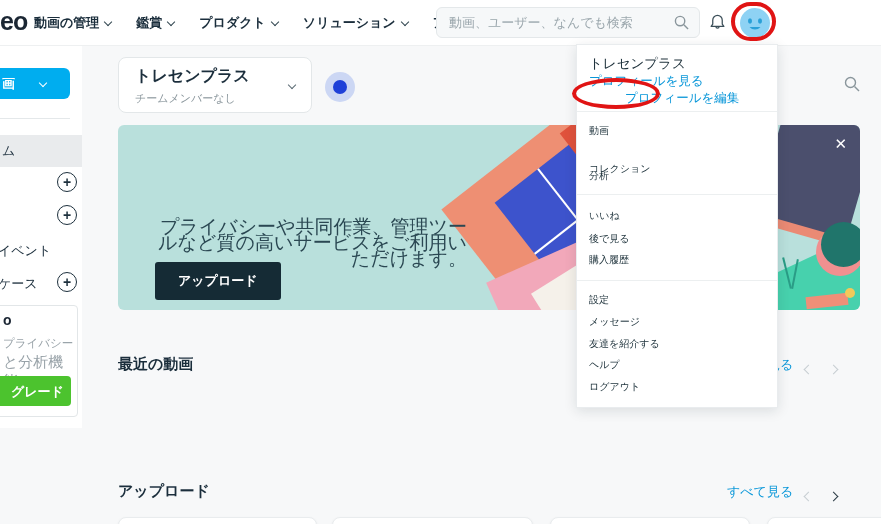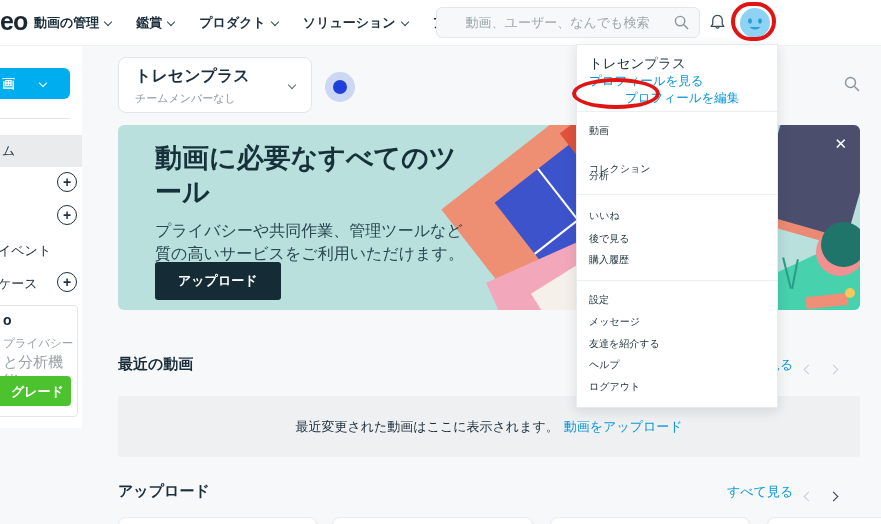--- a/index.html
+++ b/index.html
@@ -19,21 +19,21 @@
   .chv{display:inline-block;width:6px;height:6px;border-right:1.7px solid currentColor;border-bottom:1.7px solid currentColor;transform:rotate(45deg);vertical-align:2px;}
   .chv-left{display:inline-block;width:7px;height:7px;border-right:1.7px solid currentColor;border-bottom:1.7px solid currentColor;transform:rotate(135deg);}
   .chv-right{display:inline-block;width:7px;height:7px;border-right:1.7px solid currentColor;border-bottom:1.7px solid currentColor;transform:rotate(-45deg);}
   
   #header{position:absolute;left:0;top:0;width:881px;height:46px;background:#fff;border-bottom:1px solid #eef0f1;z-index:10;}
   .logo{position:absolute;left:0;top:7px;font-size:25px;font-weight:800;letter-spacing:-1px;color:#1b2633;}
   .nav{position:absolute;left:34px;top:0;height:46px;display:flex;align-items:center;gap:25px;font-family:Liberation Mono, monospace;}
   .nav-item{font-size:13px;font-weight:700;color:var(--navy);cursor:pointer;white-space:nowrap;}
   .nav-item .chv{margin-left:6px;color:#31454f;}
   .searchbox{position:absolute;left:436px;top:7px;width:264px;height:31px;background:#f6f8f9;border:1px solid #e4e8ea;border-radius:6px;display:flex;align-items:center;}
-  .searchbox input{flex:1;border:none;outline:none;background:transparent;padding:0 8px 0 12px;font-size:13px;color:#33454e;font-family:"Liberation Sans",sans-serif;text-align:center;}
+  .searchbox input{flex:1;border:none;outline:none;background:transparent;padding:0 8px 0 12px;font-size:13px;color:#33454e;font-family:"Liberation Sans",sans-serif;}
   .searchbox input::placeholder{color:#9aa6ac;}
   .searchbox svg{margin-right:10px;flex:none;}
   .btn-blue{background:var(--accent-blue);color:#fff;border:none;border-radius:6px;font-weight:700;font-family:"Liberation Sans",sans-serif;cursor:pointer;}
   #new-video-btn{position:absolute;left:779px;top:8px;height:29px;padding:0 11px;font-size:12.5px;display:flex;align-items:center;gap:9px;}
   
   .red-ring{position:absolute;border:4px solid var(--annotation-red);z-index:60;pointer-events:none;}
   
   #sidebar{position:absolute;left:0;top:46px;width:82px;height:478px;background:#fff;z-index:5;}
   .sb-bluebtn{position:absolute;left:-44px;top:22px;width:114px;height:31px;border-radius:6px;background:var(--accent-blue);color:#fff;}
   .sb-bluebtn .lbl{position:absolute;left:46px;top:7px;font-size:13px;font-weight:700;}
@@ -56,21 +56,21 @@
   .team-card{position:absolute;left:36px;top:11px;width:194px;height:56px;background:#fff;border:1px solid #e3e7e9;border-radius:8px;cursor:pointer;}
   .team-card .tname{position:absolute;left:16px;top:8px;font-size:16px;font-weight:700;color:var(--navy);}
   .team-card .tsub{position:absolute;left:16px;top:33px;font-size:11px;color:#8a969c;}
   .team-card .chv{position:absolute;right:16px;top:24px;color:#5b6b73;}
   .pulse-outer{position:absolute;left:243px;top:26px;width:30px;height:30px;border-radius:50%;background:#ccd7f4;cursor:pointer;}
   .pulse-inner{position:absolute;left:8px;top:8px;width:14px;height:14px;border-radius:50%;background:#1e40d8;}
   .main-search{position:absolute;left:762px;top:30px;cursor:pointer;}
   
   .banner{position:absolute;left:36px;top:79px;width:742px;height:185px;border-radius:6px;background:var(--banner-teal);overflow:hidden;}
   .banner h1{position:absolute;left:37px;top:16px;width:320px;font-size:27px;line-height:34px;font-weight:800;color:#17313b;z-index:3;}
-  .banner p{position:absolute;left:37px;top:94px;width:312px;font-size:16px;line-height:23px;color:#2a4752;z-index:3;}
+  .banner p{position:absolute;left:37px;top:94px;width:312px;font-size:19px;line-height:16px;color:#2a4752;z-index:3;text-align:right;}
   .banner .cta{position:absolute;left:37px;top:137px;padding:10px 23px;background:#152b35;color:#fff;border:none;border-radius:3px;font-size:13px;font-weight:700;font-family:"Liberation Sans",sans-serif;cursor:pointer;z-index:3;}
   .banner .close{position:absolute;right:13px;top:10px;color:#fff;font-size:15px;cursor:pointer;z-index:4;}
   .shape{position:absolute;}
   
   .sec-title{position:absolute;font-size:15px;font-weight:600;color:var(--navy);}
   .see-all{position:absolute;font-size:13px;color:var(--link-blue);cursor:pointer;white-space:nowrap;}
   .pager{position:absolute;cursor:pointer;}
   .empty-box{position:absolute;left:36px;top:350px;width:742px;height:61px;background:#eef0f2;border-radius:3px;display:flex;align-items:center;justify-content:center;font-size:13px;}
   .empty-box .etext{color:var(--navy);}
   .empty-box .elink{color:var(--link-blue);margin-left:5px;cursor:pointer;}
@@ -163,34 +163,29 @@
       <div class="shape" style="left:630px;top:105px;width:280px;height:180px;transform:rotate(-25deg);background:#47d1ad;"></div>
       <div class="shape" style="left:652px;top:-22px;width:95px;height:130px;transform:rotate(16deg);background:#4b4f6d;"></div>
       <div class="shape" style="left:645px;top:100px;width:70px;height:9px;transform:rotate(16deg);background:#ea8a74;"></div>
       <div class="shape" style="left:698px;top:103px;width:48px;height:48px;border-radius:50%;background:#f09090;"></div>
       <div class="shape" style="left:703px;top:97px;width:45px;height:45px;border-radius:50%;background:#20756b;"></div>
       <div class="shape" style="left:668px;top:132px;width:2px;height:32px;transform:rotate(-14deg);background:#2a9c86;"></div>
       <div class="shape" style="left:676px;top:134px;width:2px;height:30px;transform:rotate(11deg);background:#2a9c86;"></div>
       <div class="shape" style="left:688px;top:170px;width:42px;height:12px;transform:rotate(-6deg);background:#ef8f78;"></div>
       <div class="shape" style="left:727px;top:163px;width:10px;height:10px;border-radius:50%;background:#f2c95a;"></div>
     </div>
-    <h1>動画に必要なすべてのツール</h1>
     <p>プライバシーや共同作業、管理ツールなど質の高いサービスをご利用いただけます。</p>
     <button class="cta">アップロード</button>
     <span class="close">✕</span>
   </section>
 
   <h2 class="sec-title" style="left:36px;top:309px;">最近の動画</h2>
   <span class="see-all" style="left:645px;top:310px;">すべて見る</span>
   <span class="pager" style="left:723px;top:313px;color:#c7ced2;"><i class="chv-left"></i></span>
   <span class="pager" style="left:748px;top:313px;color:#c7ced2;"><i class="chv-right"></i></span>
-  <div class="empty-box">
-    <span class="etext">最近変更された動画はここに表示されます。</span>
-    <span class="elink">動画をアップロード</span>
-  </div>
 
   <h2 class="sec-title" style="left:36px;top:436px;">アップロード</h2>
   <span class="see-all" style="left:645px;top:437px;">すべて見る</span>
   <span class="pager" style="left:723px;top:440px;color:#c7ced2;"><i class="chv-left"></i></span>
   <span class="pager" style="left:748px;top:440px;color:#2a3b44;"><i class="chv-right"></i></span>
   <div class="feed-card" style="left:36px;width:199px;"></div>
   <div class="feed-card" style="left:250px;width:201px;"></div>
   <div class="feed-card" style="left:468px;width:200px;"></div>
   <div class="feed-card" style="left:685px;width:175px;"></div>
 </main>

